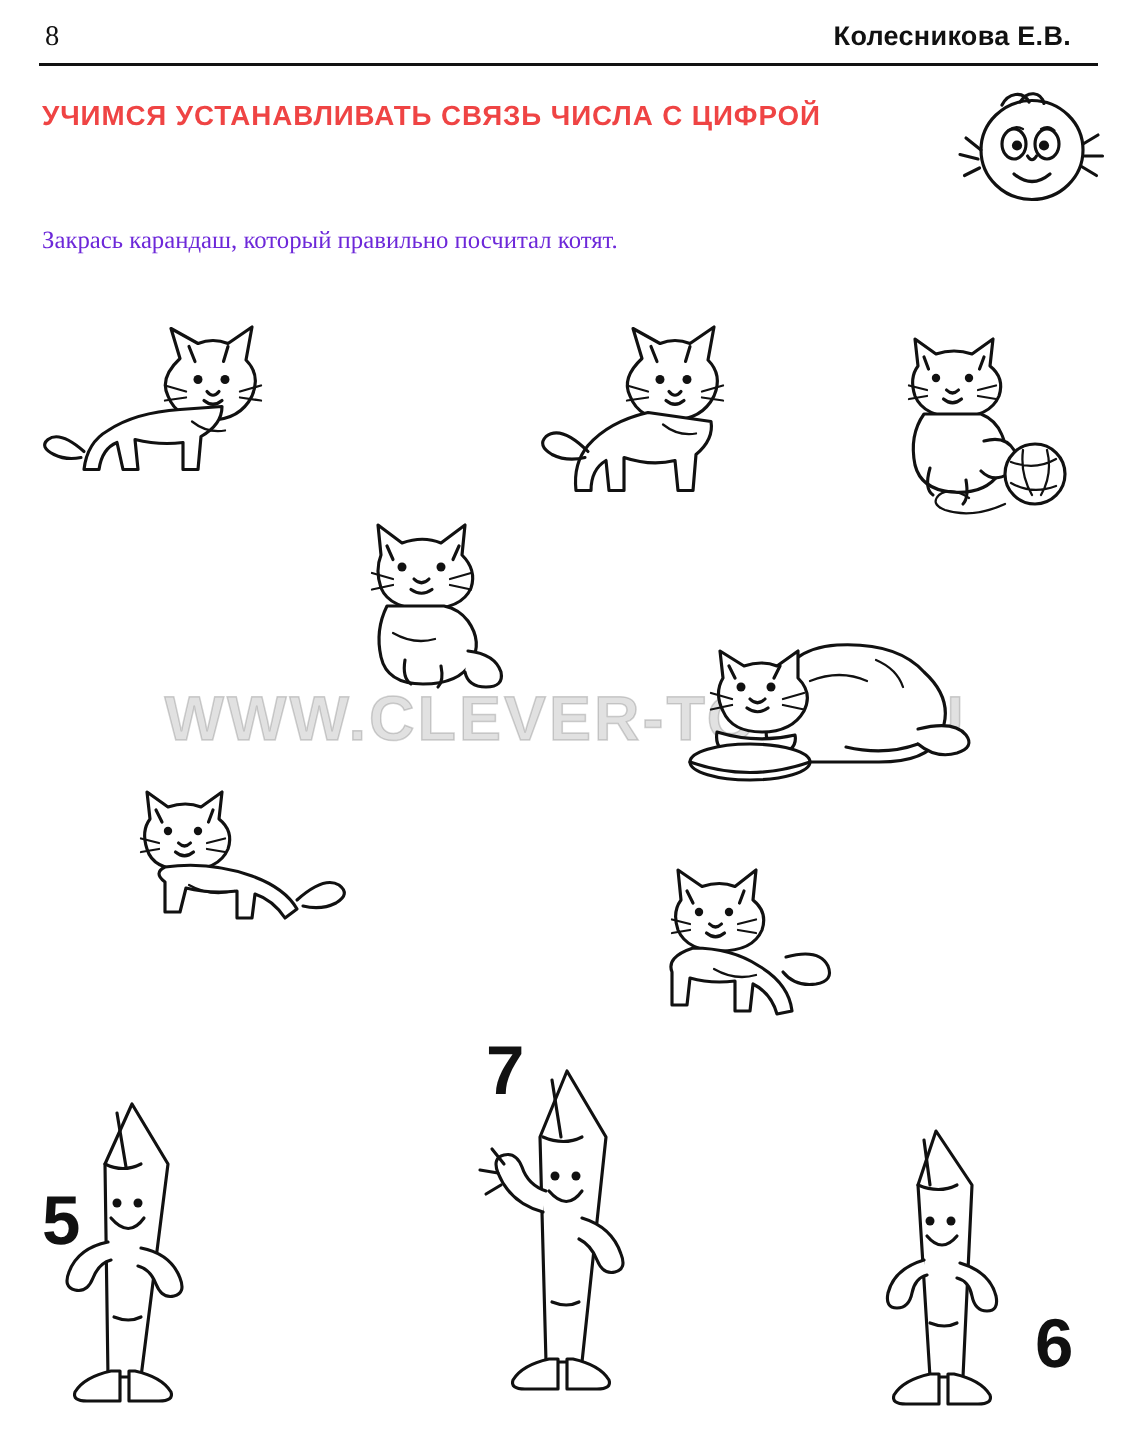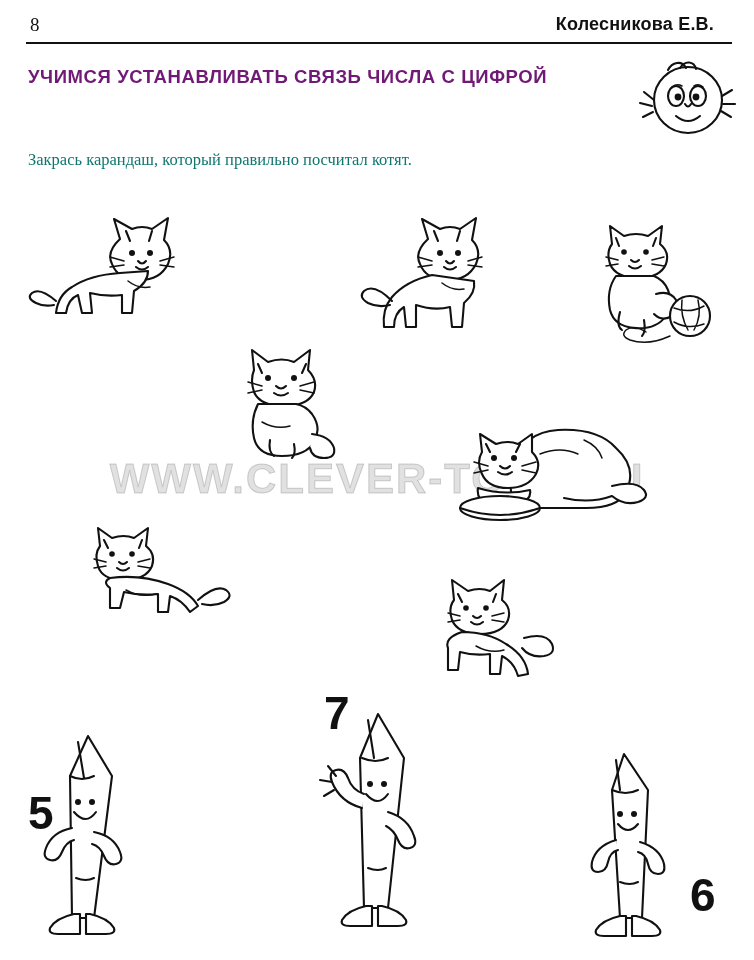--- a/index.html
+++ b/index.html
@@ -48,30 +48,30 @@
     position: absolute;
     left: 28px;
     top: 64px;
     width: 520px;
     font-family: "Liberation Sans", sans-serif;
     font-weight: bold;
     font-size: 18.5px;
     letter-spacing: 0.6px;
     line-height: 1.45;
     text-transform: uppercase;
-    color: #701a75;
+    color: #ef4444;
   }
   .instruction {
     position: absolute;
     left: 28px;
     top: 150px;
     width: 620px;
     font-family: "Liberation Serif", serif;
     font-size: 16.5px;
-    color: #0f766e;
+    color: #6d28d9;
   }
   
   .mascot {
     position: absolute;
     right: 16px;
     top: 56px;
     width: 110px;
     height: 86px;
   }
   

